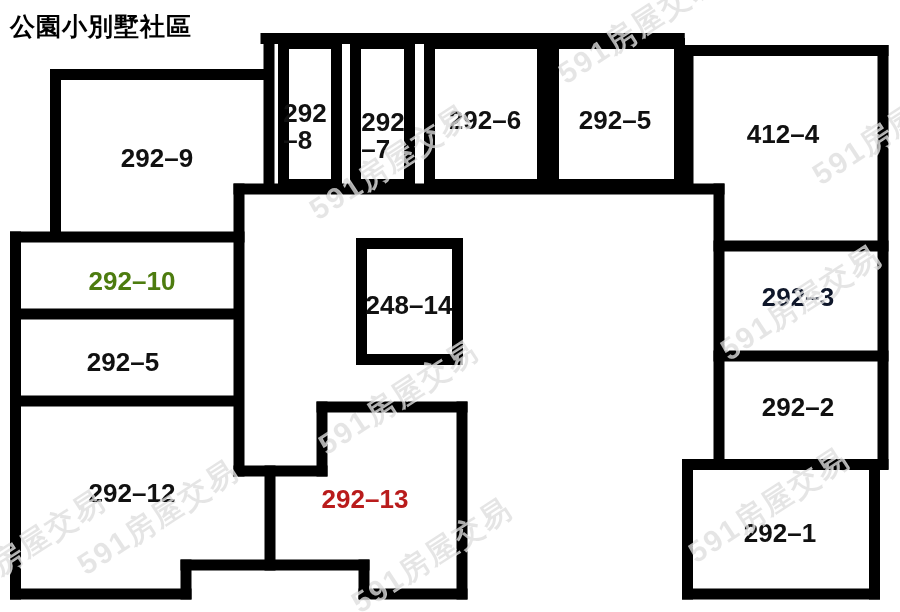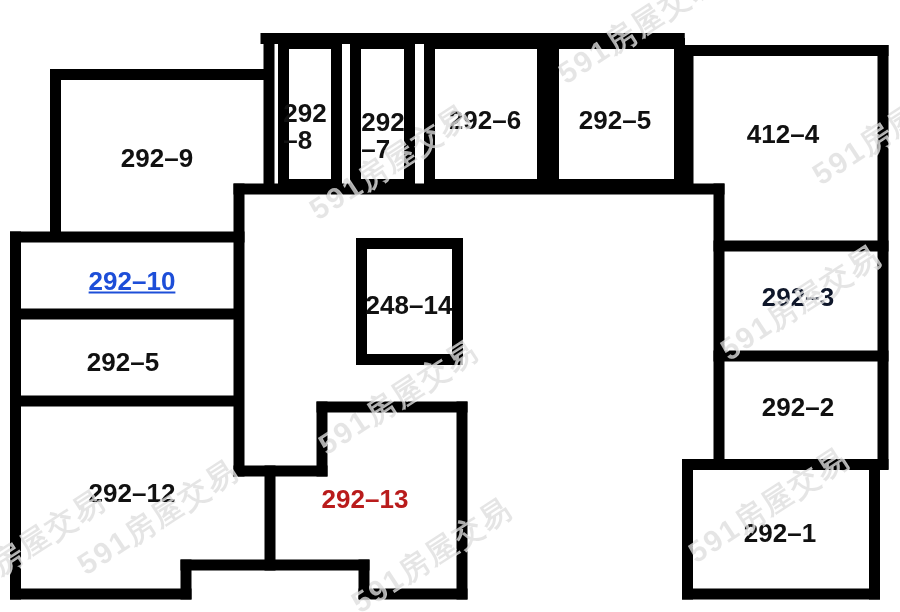--- a/index.html
+++ b/index.html
@@ -59,20 +59,21 @@
       <line x1="687.5" y1="464.5" x2="883" y2="464.5" stroke="#000000" stroke-width="11" stroke-linecap="square"></line>
       <line x1="687.5" y1="464.5" x2="687.5" y2="594" stroke="#000000" stroke-width="11" stroke-linecap="square"></line>
       <line x1="687.5" y1="594" x2="874.5" y2="594" stroke="#000000" stroke-width="11" stroke-linecap="square"></line>
       <line x1="874.5" y1="464.5" x2="874.5" y2="594" stroke="#000000" stroke-width="11" stroke-linecap="square"></line>
       <rect x="283.5" y="43.5" width="53" height="141" fill="#ffffff" stroke="#000000" stroke-width="11"></rect>
       <rect x="355.5" y="43.5" width="54" height="141" fill="#ffffff" stroke="#000000" stroke-width="11"></rect>
       <rect x="429.5" y="43.5" width="113" height="141" fill="#ffffff" stroke="#000000" stroke-width="11"></rect>
       <rect x="553.5" y="43.5" width="126" height="141" fill="#ffffff" stroke="#000000" stroke-width="11"></rect>
       <rect x="361.5" y="243.5" width="96" height="116" fill="#ffffff" stroke="#000000" stroke-width="11"></rect>
     </svg>
+  <div class="page-title">公園小別墅社區</div>
   <div id="labels">
       <div class="unit-label" style="left: 305px; top: 127px; color: rgb(17, 17, 17);">
         <div>292</div>
         <div>–8</div>
       </div>
       <div class="unit-label" style="left: 383px; top: 136px; color: rgb(17, 17, 17);">
         <div>292</div>
         <div>–7</div>
       </div>
       <div class="unit-label" style="left: 485px; top: 120px; color: rgb(17, 17, 17);">
@@ -89,21 +90,21 @@
       </div>
       <div class="unit-label" style="left: 798px; top: 407px; color: rgb(17, 17, 17);">
         <div>292–2</div>
       </div>
       <div class="unit-label" style="left: 780px; top: 533px; color: rgb(17, 17, 17);">
         <div>292–1</div>
       </div>
       <div class="unit-label" style="left: 157px; top: 158px; color: rgb(17, 17, 17);">
         <div>292–9</div>
       </div>
-      <div class="unit-label" style="left: 132px; top: 281px; color: #1d4ed8; text-decoration: underline;">
+      <div class="unit-label" style="left: 132px; top: 281px; color: #4d7c0f;">
         <div>292–10</div>
       </div>
       <div class="unit-label" style="left: 123px; top: 362px; color: rgb(17, 17, 17);">
         <div>292–5</div>
       </div>
       <div class="unit-label" style="left: 132px; top: 493px; color: rgb(17, 17, 17);">
         <div>292–12</div>
       </div>
       <div class="unit-label" style="left: 365px; top: 499px; color: #b91c1c;">
         <div>292–13</div>

